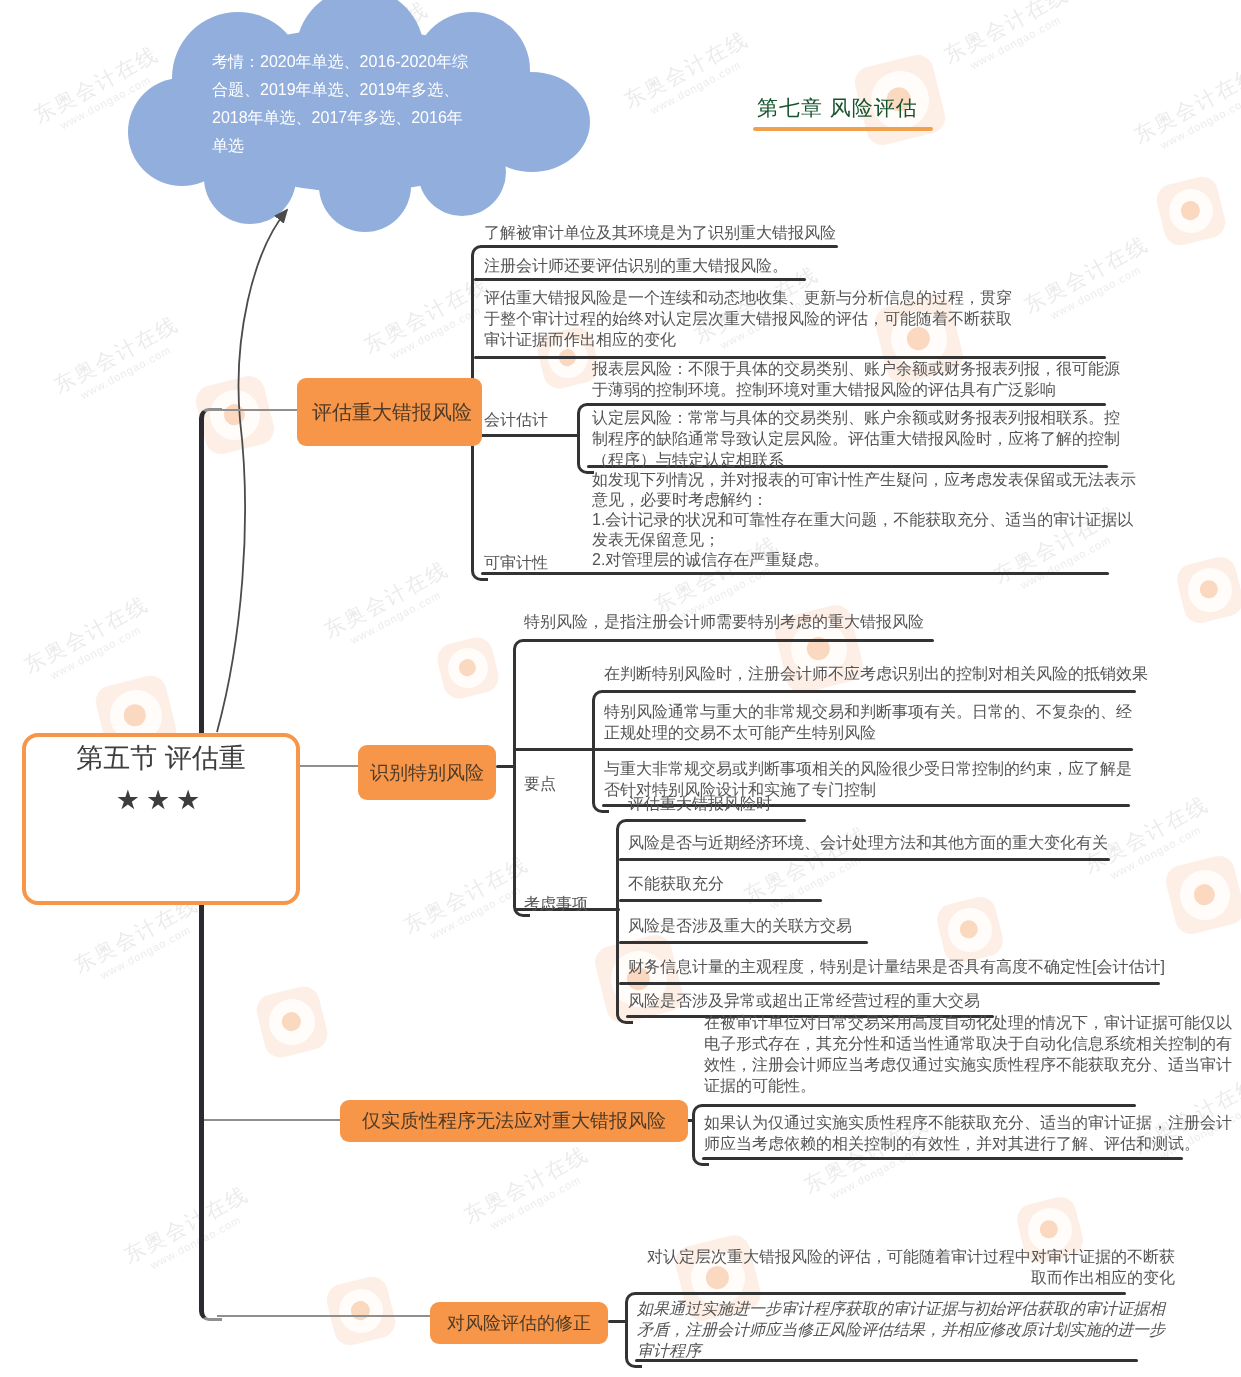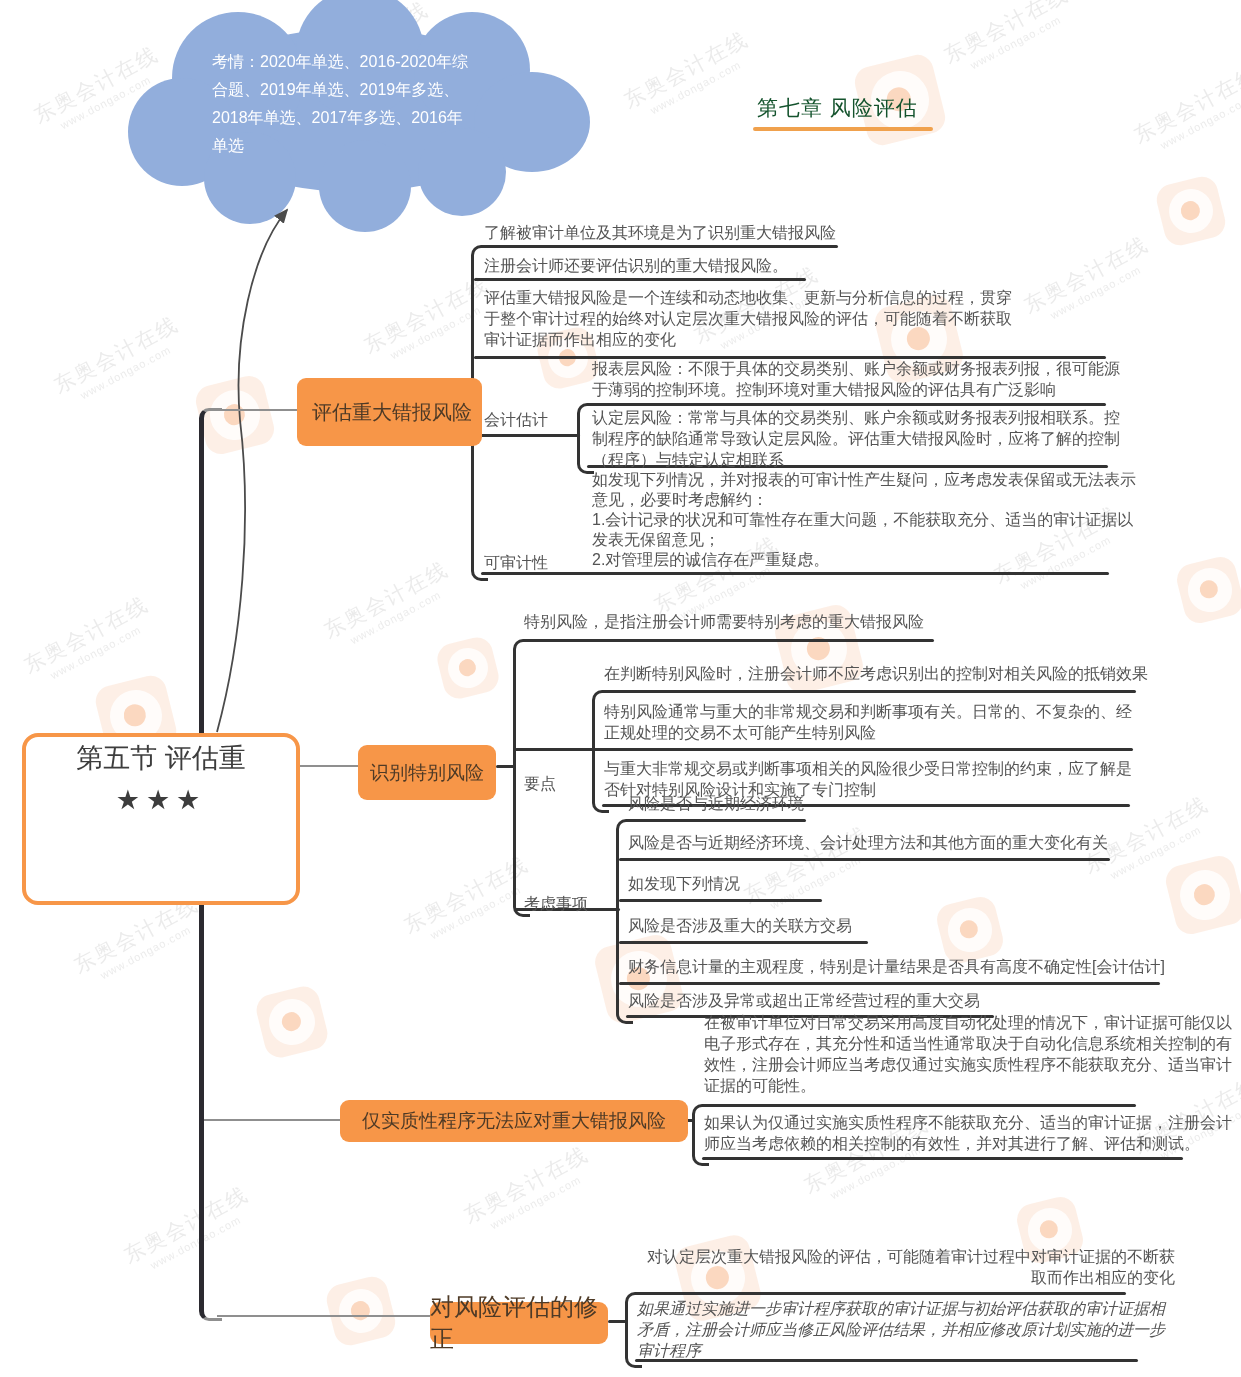--- a/index.html
+++ b/index.html
@@ -231,38 +231,38 @@
 
 <div class="t nw" style="left:524px;top:893px;">考虑事项</div>
 <div class="ln" style="left:515px;top:908px;width:105px;"></div>
 <div class="bracket" style="left:616px;top:819px;height:199px;"></div>
 <div class="ln" style="left:626px;top:819px;width:180px;"></div>
 <div class="ln" style="left:619px;top:858px;width:491px;"></div>
 <div class="ln" style="left:619px;top:899px;width:203px;"></div>
 <div class="ln" style="left:619px;top:941px;width:249px;"></div>
 <div class="ln" style="left:619px;top:982px;width:541px;"></div>
 <div class="ln" style="left:626px;top:1015px;width:368px;"></div>
-<div class="t nw" style="left:628px;top:793px;">风险是否与近期经济环境</div>
+<div class="t nw" style="left:628px;top:793px;">评估重大错报风险时</div>
 <div class="t nw" style="left:628px;top:832px;">风险是否与近期经济环境、会计处理方法和其他方面的重大变化有关</div>
-<div class="t nw" style="left:628px;top:873px;">如发现下列情况</div>
+<div class="t nw" style="left:628px;top:873px;">不能获取充分</div>
 <div class="t nw" style="left:628px;top:915px;">风险是否涉及重大的关联方交易</div>
 <div class="t nw" style="left:628px;top:956px;">财务信息计量的主观程度，特别是计量结果是否具有高度不确定性[会计估计]</div>
 <div class="t nw" style="left:628px;top:990px;">风险是否涉及异常或超出正常经营过程的重大交易</div>
 
 <div class="obox" style="left:340px;top:1100px;width:348px;height:42px;font-size:19px;justify-content:center;">
   <span>仅实质性程序无法应对重大错报风险</span>
 </div>
 <div class="ln" style="left:686px;top:1119px;width:9px;"></div>
 <div class="bracket" style="left:692px;top:1104px;height:56px;"></div>
 <div class="ln" style="left:702px;top:1104px;width:434px;"></div>
 <div class="ln" style="left:702px;top:1157px;width:481px;"></div>
 <div class="t" style="left:704px;top:1012px;width:538px;">在被审计单位对日常交易采用高度自动化处理的情况下，审计证据可能仅以电子形式存在，其充分性和适当性通常取决于自动化信息系统相关控制的有效性，注册会计师应当考虑仅通过实施实质性程序不能获取充分、适当审计证据的可能性。</div>
 <div class="t" style="left:704px;top:1112px;width:538px;">如果认为仅通过实施实质性程序不能获取充分、适当的审计证据，注册会计师应当考虑依赖的相关控制的有效性，并对其进行了解、评估和测试。</div>
 
-<div class="obox" style="left:430px;top:1302px;width:178px;height:42px;font-size:24px;justify-content:center;">
+<div class="obox" style="left:430px;top:1302px;width:178px;height:42px;font-size:18px;justify-content:center;">
   <span>对风险评估的修正</span>
 </div>
 <div class="ln" style="left:608px;top:1320px;width:20px;"></div>
 <div class="bracket" style="left:625px;top:1292px;height:70px;"></div>
 <div class="ln" style="left:635px;top:1292px;width:491px;"></div>
 <div class="ln" style="left:635px;top:1359px;width:503px;"></div>
 <div class="t" style="left:637px;top:1246px;width:538px;text-align:right;">对认定层次重大错报风险的评估，可能随着审计过程中对审计证据的不断获取而作出相应的变化</div>
 <div class="t" style="left:637px;top:1298px;width:538px;font-style:italic;">如果通过实施进一步审计程序获取的审计证据与初始评估获取的审计证据相矛盾，注册会计师应当修正风险评估结果，并相应修改原计划实施的进一步审计程序</div>
 
 </body></html>

